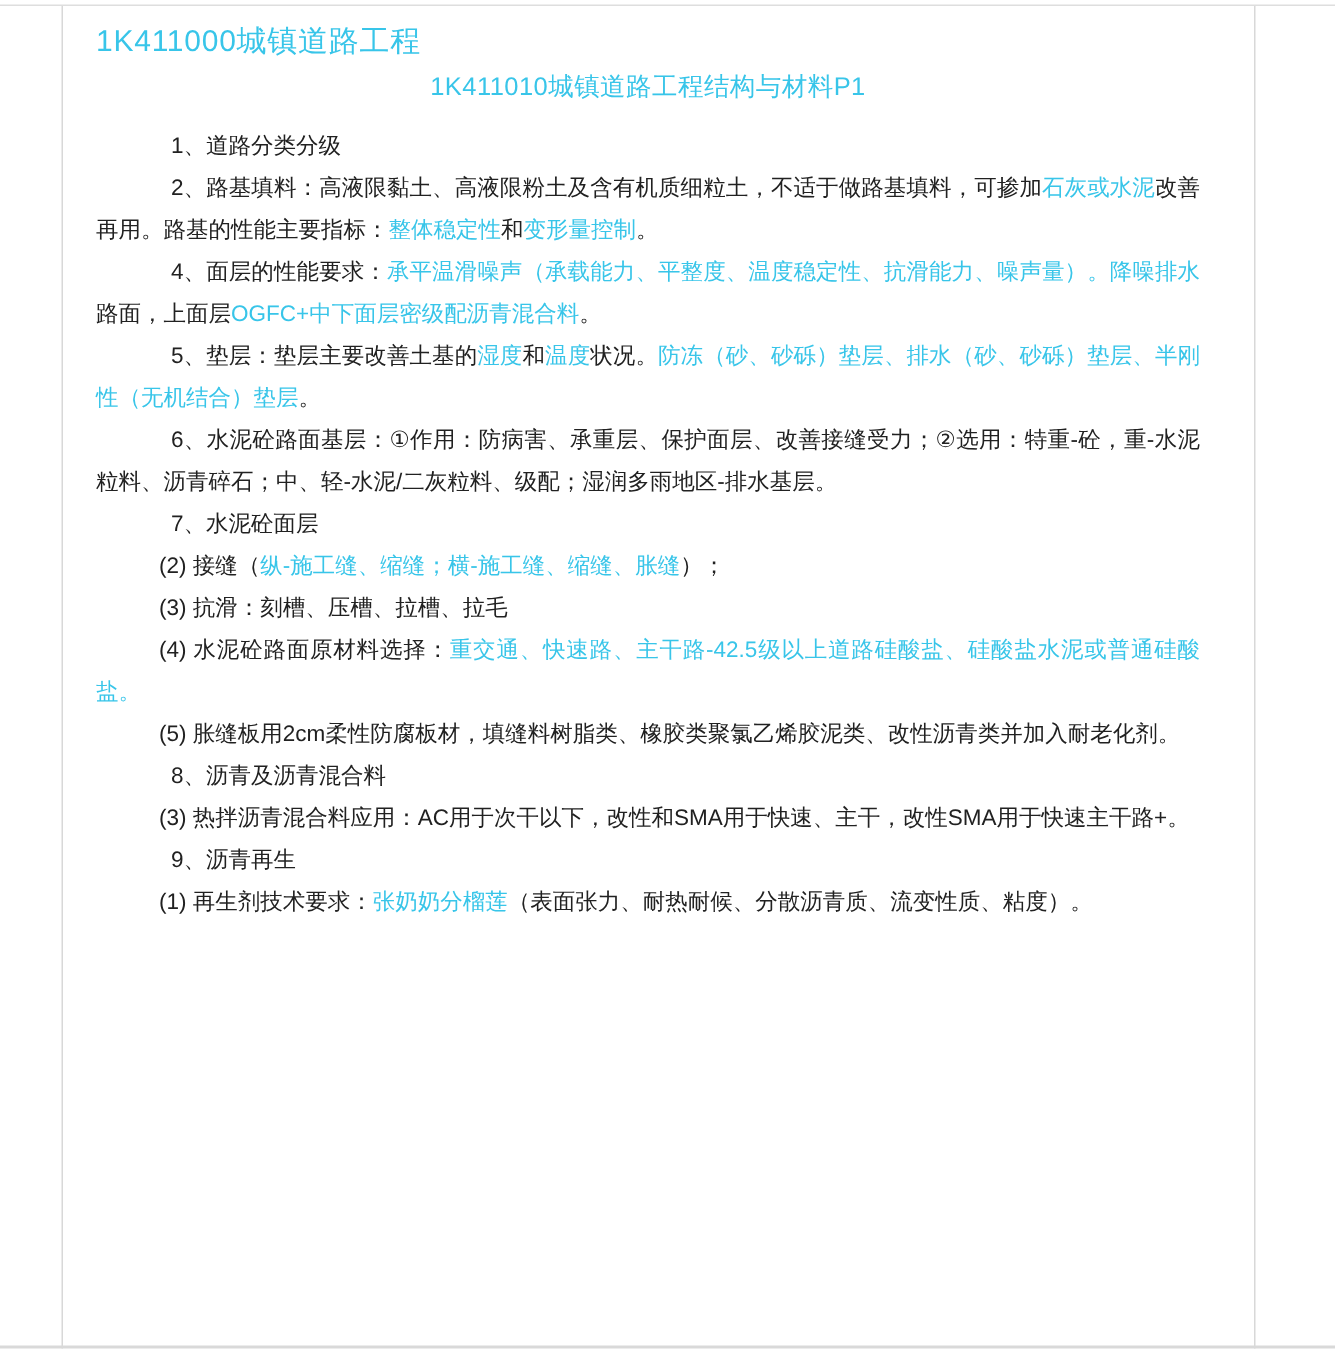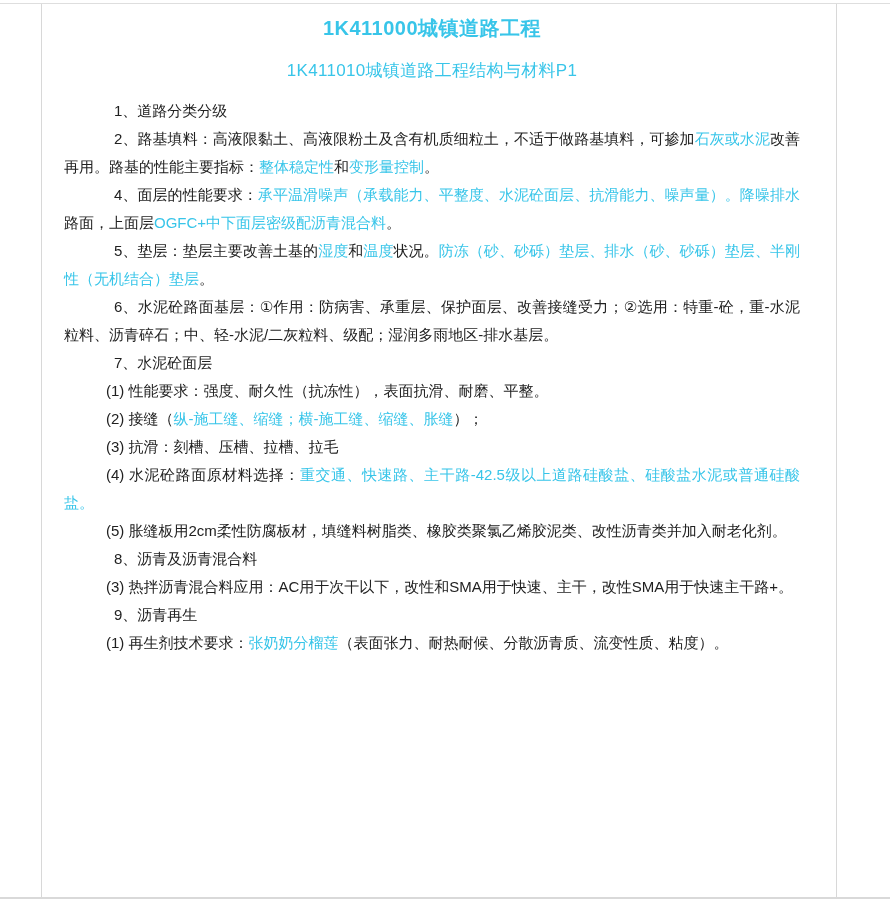--- a/index.html
+++ b/index.html
@@ -12,49 +12,48 @@
     color:var(--text);
   }
   .hrule-top { position:absolute; left:0; top:3px; width:890px; height:1px; background:#dedede; }
   .hrule-bottom { position:absolute; left:0; bottom:0; width:890px; height:2px; background:#d9d9d9; }
   .page {
     position:absolute; left:41px; top:4px; width:796px; height:895px;
     border-left:1px solid var(--rule); border-right:1px solid var(--rule);
     background:#ffffff; padding:5px 36px 0 22px; overflow:hidden;
   }
   .doc-title {
-    margin:4px 0 0; text-align:center; font-size:20px; line-height:30px;
-    font-weight:700; color:var(--accent); letter-spacing:0.5px;
+    margin:4px 0 0; text-align:left; font-size:20px; line-height:30px;
+    font-weight:400; color:var(--accent); letter-spacing:0.5px;
   }
   .doc-subtitle {
-    margin:15px 0 13px; text-align:center; font-size:17px; line-height:26px;
+    margin:2px 0 13px; text-align:center; font-size:17px; line-height:26px;
     font-weight:400; color:var(--accent); letter-spacing:0.3px;
   }
   .doc-body { font-size:15px; line-height:28px; }
   .para { margin:0; text-align:justify; }
   .para.item1 { text-indent:50px; }
   .para.item2 { text-indent:42px; }
   .hl { color:var(--accent); }
 </style>
 </head>
 <body>
 
 <div class="hrule-top"></div>
 
 <div class="page">
   <h1 class="doc-title">1K411000城镇道路工程</h1>
   <h2 class="doc-subtitle">1K411010城镇道路工程结构与材料P1</h2>
   <div class="doc-body">
       <p class="para item1"><span class="txt">1、道路分类分级</span></p>
       <p class="para item1"><span class="txt">2、路基填料：高液限黏土、高液限粉土及含有机质细粒土，不适于做路基填料，可掺加</span><span class="hl">石灰或水泥</span><span class="txt">改善再用。路基的性能主要指标：</span><span class="hl">整体稳定性</span><span class="txt">和</span><span class="hl">变形量控制</span><span class="txt">。</span></p>
-      <p class="para item1"><span class="txt">4、面层的性能要求：</span><span class="hl">承平温滑噪声（承载能力、平整度、水泥砼面层、抗滑能力、噪声量）。降噪排水</span><span class="txt">路面，上面层</span><span class="hl">OGFC+中下面层密级配沥青混合料</span><span class="txt">。</span></p>
+      <p class="para item1"><span class="txt">4、面层的性能要求：</span><span class="hl">承平温滑噪声（承载能力、平整度、温度稳定性、抗滑能力、噪声量）。降噪排水</span><span class="txt">路面，上面层</span><span class="hl">OGFC+中下面层密级配沥青混合料</span><span class="txt">。</span></p>
       <p class="para item1"><span class="txt">5、垫层：垫层主要改善土基的</span><span class="hl">湿度</span><span class="txt">和</span><span class="hl">温度</span><span class="txt">状况。</span><span class="hl">防冻（砂、砂砾）垫层、排水（砂、砂砾）垫层、半刚性（无机结合）垫层</span><span class="txt">。</span></p>
       <p class="para item1"><span class="txt">6、水泥砼路面基层：①作用：防病害、承重层、保护面层、改善接缝受力；②选用：特重-砼，重-水泥粒料、沥青碎石；中、轻-水泥/二灰粒料、级配；湿润多雨地区-排水基层。</span></p>
       <p class="para item1"><span class="txt">7、水泥砼面层</span></p>
-      <p class="para item2"><span class="txt">(1) 性能要求：强度、耐久性（抗冻性），表面抗滑、耐磨、平整。</span></p>
       <p class="para item2"><span class="txt">(2) 接缝（</span><span class="hl">纵-施工缝、缩缝；横-施工缝、缩缝、胀缝</span><span class="txt">）；</span></p>
       <p class="para item2"><span class="txt">(3) 抗滑：刻槽、压槽、拉槽、拉毛</span></p>
       <p class="para item2"><span class="txt">(4) 水泥砼路面原材料选择：</span><span class="hl">重交通、快速路、主干路-42.5级以上道路硅酸盐、硅酸盐水泥或普通硅酸盐。</span></p>
       <p class="para item2"><span class="txt">(5) 胀缝板用2cm柔性防腐板材，填缝料树脂类、橡胶类聚氯乙烯胶泥类、改性沥青类并加入耐老化剂。</span></p>
       <p class="para item1"><span class="txt">8、沥青及沥青混合料</span></p>
       <p class="para item2"><span class="txt">(3) 热拌沥青混合料应用：AC用于次干以下，改性和SMA用于快速、主干，改性SMA用于快速主干路+。</span></p>
       <p class="para item1"><span class="txt">9、沥青再生</span></p>
       <p class="para item2"><span class="txt">(1) 再生剂技术要求：</span><span class="hl">张奶奶分榴莲</span><span class="txt">（表面张力、耐热耐候、分散沥青质、流变性质、粘度）。</span></p>
     </div>
 </div>

